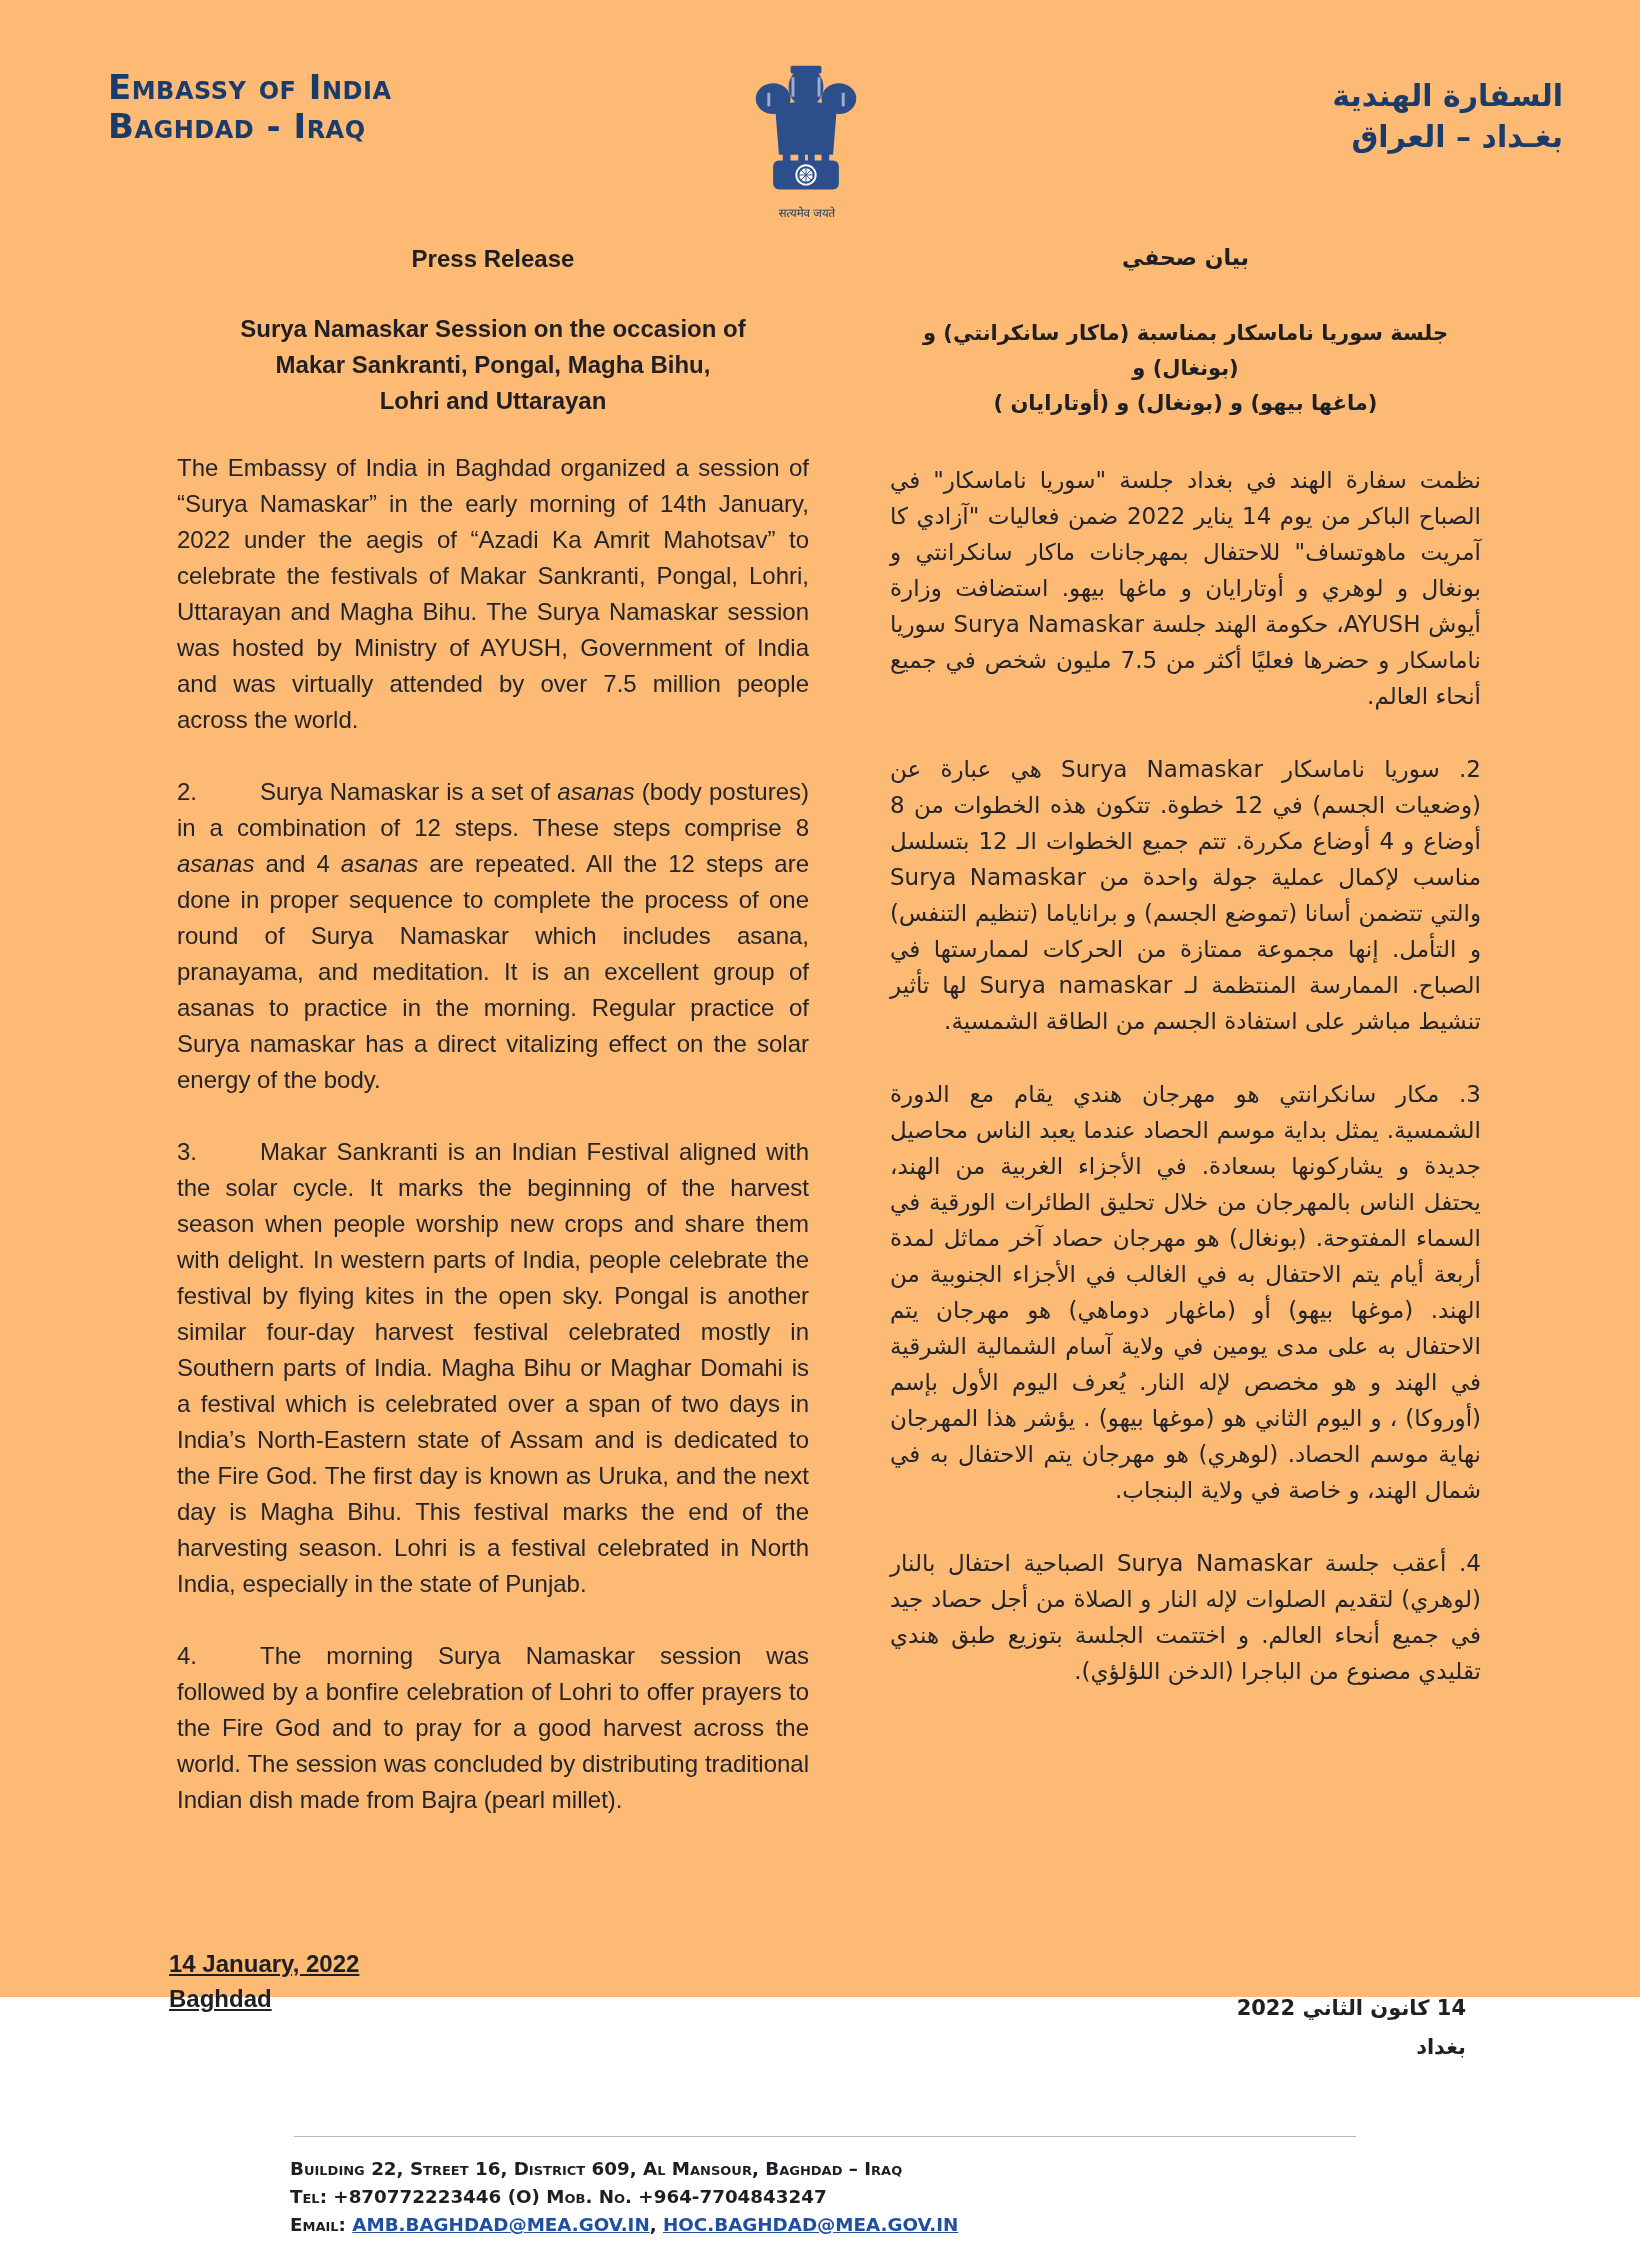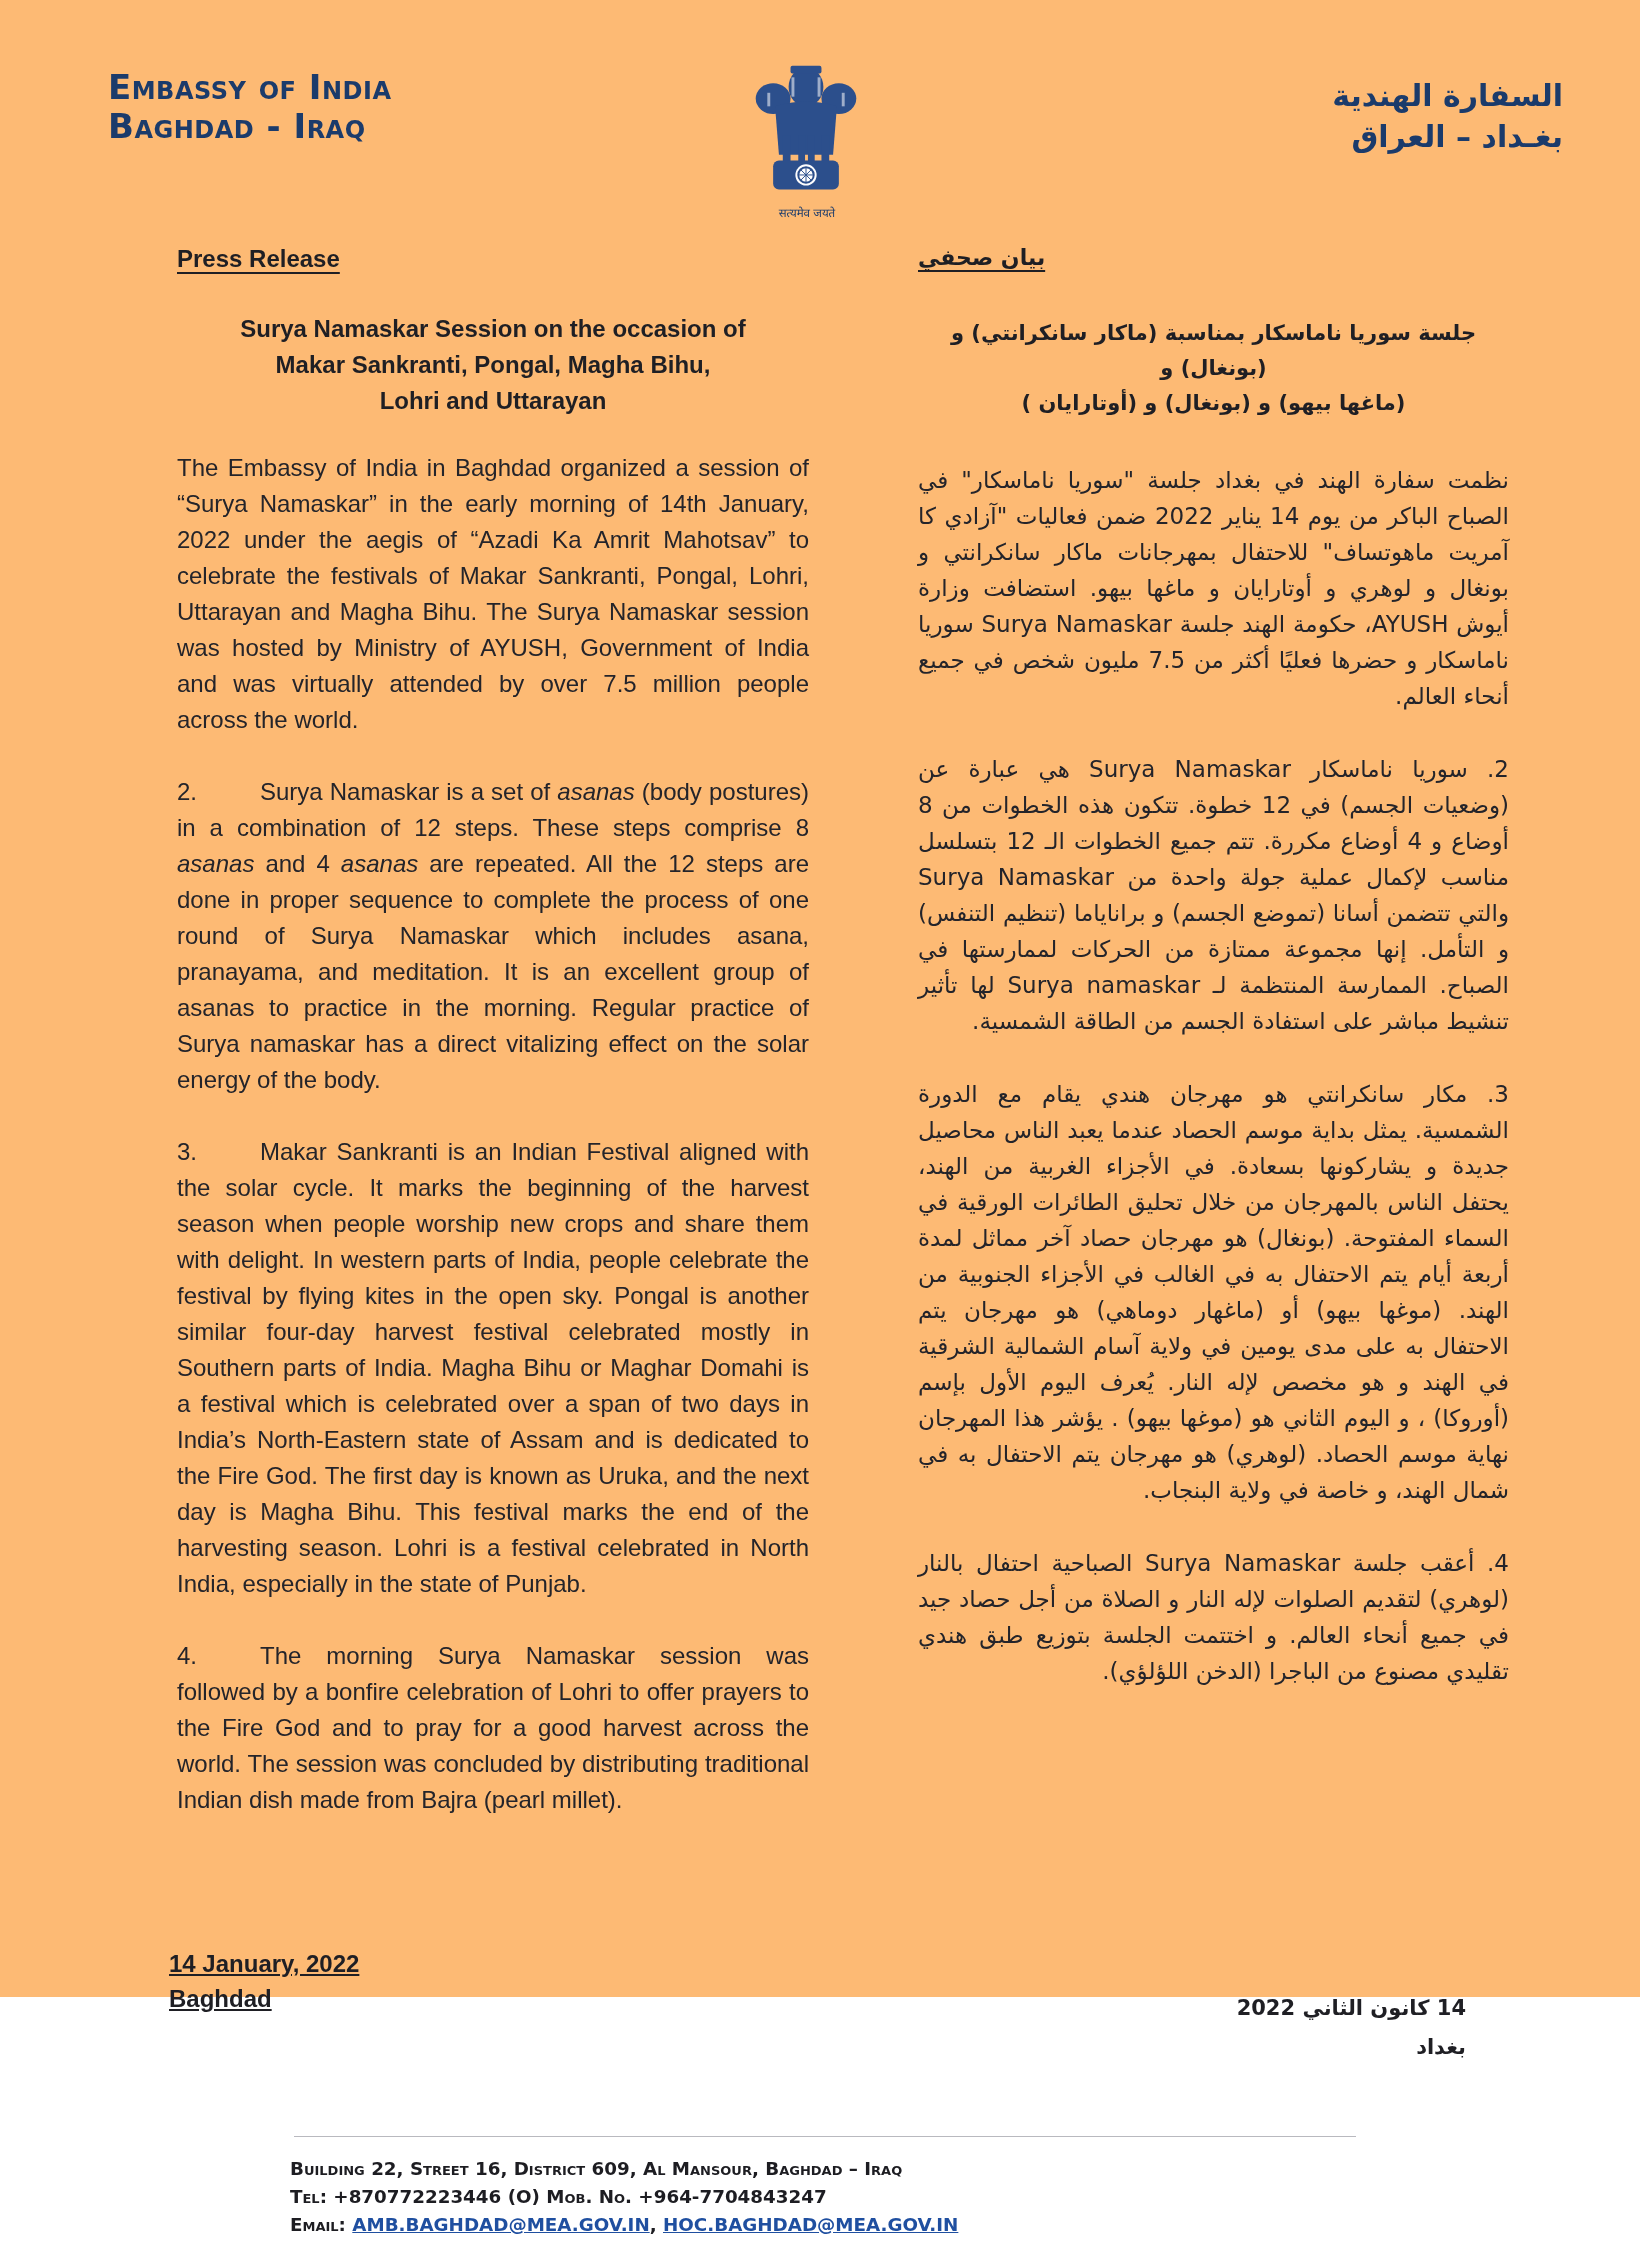--- a/index.html
+++ b/index.html
@@ -10,23 +10,23 @@
   .hdr-en { position:absolute; left:108px; top:68px; color:#1b3b6b; font-family:"DejaVu Sans", sans-serif; font-weight:bold; font-variant:small-caps; font-size:34px; line-height:39px; letter-spacing:0.5px; }
   .hdr-en div { white-space:nowrap; }
   .hdr-ar { position:absolute; right:77px; top:75px; color:#1b3b6b; font-family:"DejaVu Sans", sans-serif; font-weight:bold; font-size:30px; line-height:41px; direction:rtl; }
   .emblem { position:absolute; left:748px; top:58px; width:116px; height:164px; }
   .emblem svg { display:block; }
   .motto { position:absolute; left:751px; top:205px; width:112px; text-align:center; font-size:11.6px; color:#1b3b6b; }
 
   
   .col { position:absolute; top:241px; }
   .col-en { left:177px; width:632px; font-family:"Liberation Sans", sans-serif; }
-  .col-ar { left:890px; width:591px; direction:rtl; font-family:"DejaVu Sans", sans-serif;margin-left:28px; }
+  .col-ar { left:890px; width:591px; direction:rtl; font-family:"DejaVu Sans", sans-serif; }
 
-  .pr-title { text-align:left; font-weight:bold; font-size:24px; text-decoration:underline; text-underline-offset:4.8px; margin:3.9px 0 0 0; height:58px; }
+  .pr-title { text-align:center; font-weight:bold; font-size:24px; text-underline-offset:4.8px; margin:3.9px 0 0 0; height:58px; }
   .col-ar .pr-title { font-size:22px; }
   .headline { text-align:center; font-weight:bold; font-size:24px; line-height:36px; margin:7.7px 0 31px 0; }
   .col-ar .headline { font-size:21px; line-height:35px; margin-top:13.5px; margin-bottom:41px; }
 
   .para { font-size:24px; line-height:36px; text-align:justify; margin:0 0 36px 0; color:#24242a; }
   .col-ar .para { font-size:23px; line-height:36px; margin-bottom:37px; }
   .num { display:inline-block; width:83px; }
   em { font-style:italic; }
 
   .dateblock { position:absolute; left:169px; top:1946px; font-family:"Liberation Sans", sans-serif; font-weight:bold; font-size:24px; line-height:35px; color:#1f1f24;text-decoration:underline; }

